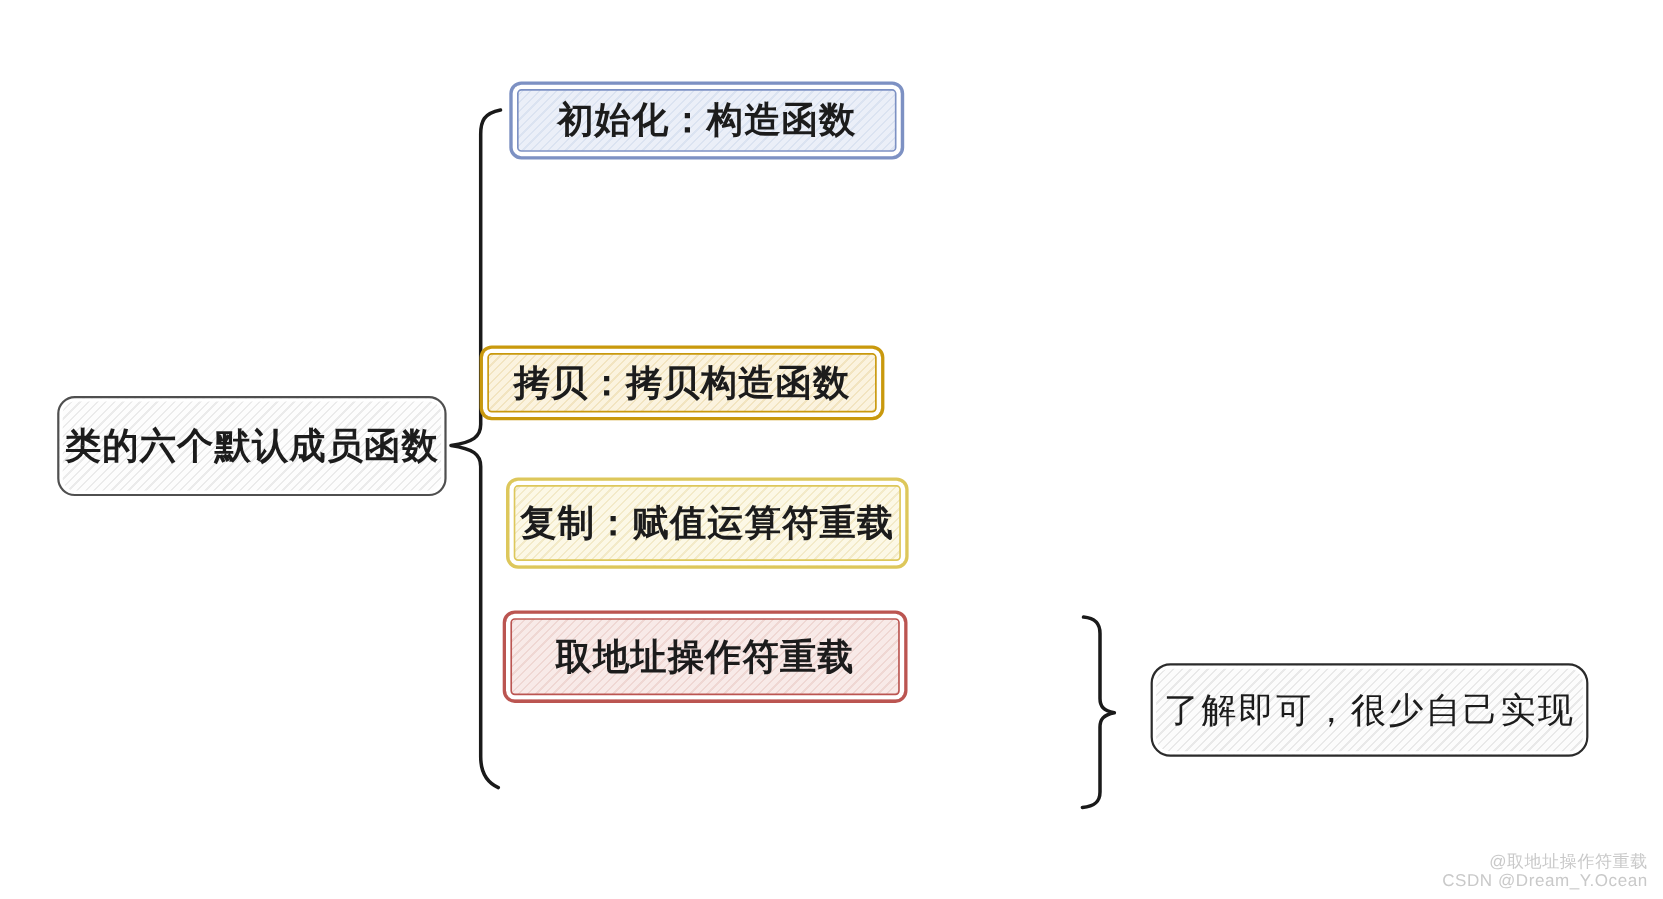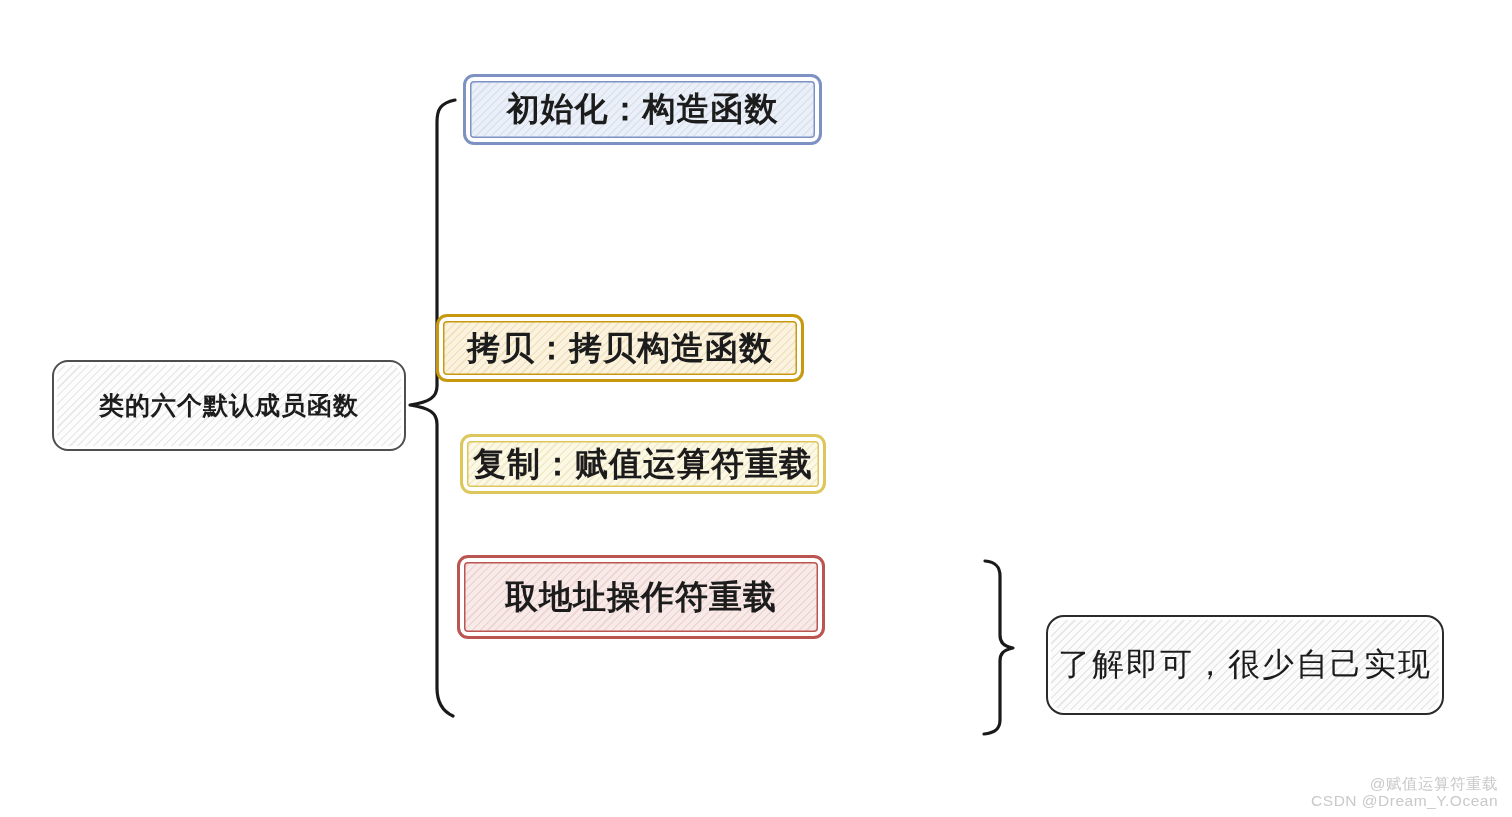--- a/index.html
+++ b/index.html
@@ -32,36 +32,35 @@
   .branch{
     border-radius:11px;
     box-shadow:inset 0 0 0 4px #ffffff, inset 0 0 0 5.5px var(--bc);
     font-size:33px;
   }
   .root{
     left:52px; top:360px; width:354px; height:91px;
     border-radius:16px;
     border-width:2.5px;
     box-shadow:inset 0 0 0 3px #ffffff;
-    font-size:25px;
+    font-size:33px;
   }
   .note{
-    left:1046px; top:603px; width:398px; height:100px;
+    left:1046px; top:603px; width:398px; height:85px;
     border-radius:18px;
     border-width:2.5px;
     box-shadow:inset 0 0 0 3px #ffffff;
     font-size:32px;
     font-weight:400;
     letter-spacing:2px;
-    margin-top:12px;
   }
   .b0{left:463px; top:74px;  width:359px; height:71px;}
   .b1{left:463px; top:194px; width:359px; height:71px;}
   .b2{left:436px; top:314px; width:368px; height:68px;}
-  .b3{left:460px; top:434px; width:366px; height:60px;}
+  .b3{left:460px; top:434px; width:366px; height:83px;}
   .b4{left:457px; top:555px; width:368px; height:84px;}
   .b5{left:462px; top:678px; width:491px; height:74px;}
   .brace{
     position:absolute;
   }
   .brace path{
     fill:none;
     stroke:currentColor;
     stroke-width:3.2;
     stroke-linecap:round;
@@ -125,17 +124,17 @@
              C 48,102 45,106 45,113
              L 45,172
              C 45,181 40,185 29,186"></path>
   </svg>
 
   <div class="node note" style="--bc: #2b2b2b; --fill: #fcfcfc; --hatch: #e9e9e9;">
     <span>了解即可，很少自己实现</span>
   </div>
 
   <div class="watermark" style="--wm: #c9c9c9;">
-    <div>@赋值运算符重载</div>
+    <div>@取地址操作符重载</div>
     <div>CSDN @Dream_Y.Ocean</div>
   </div>
 
 </div>
 
 </body></html>

